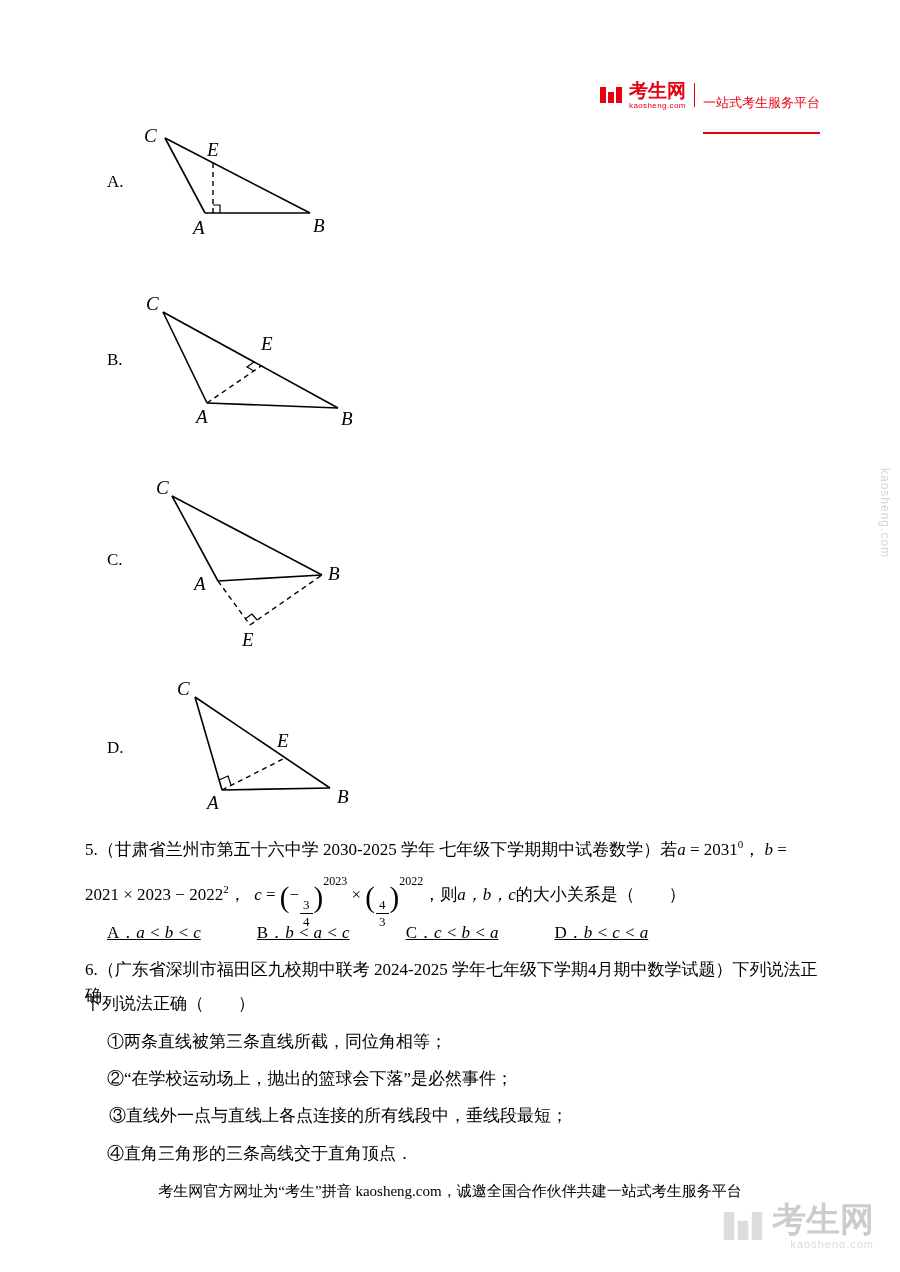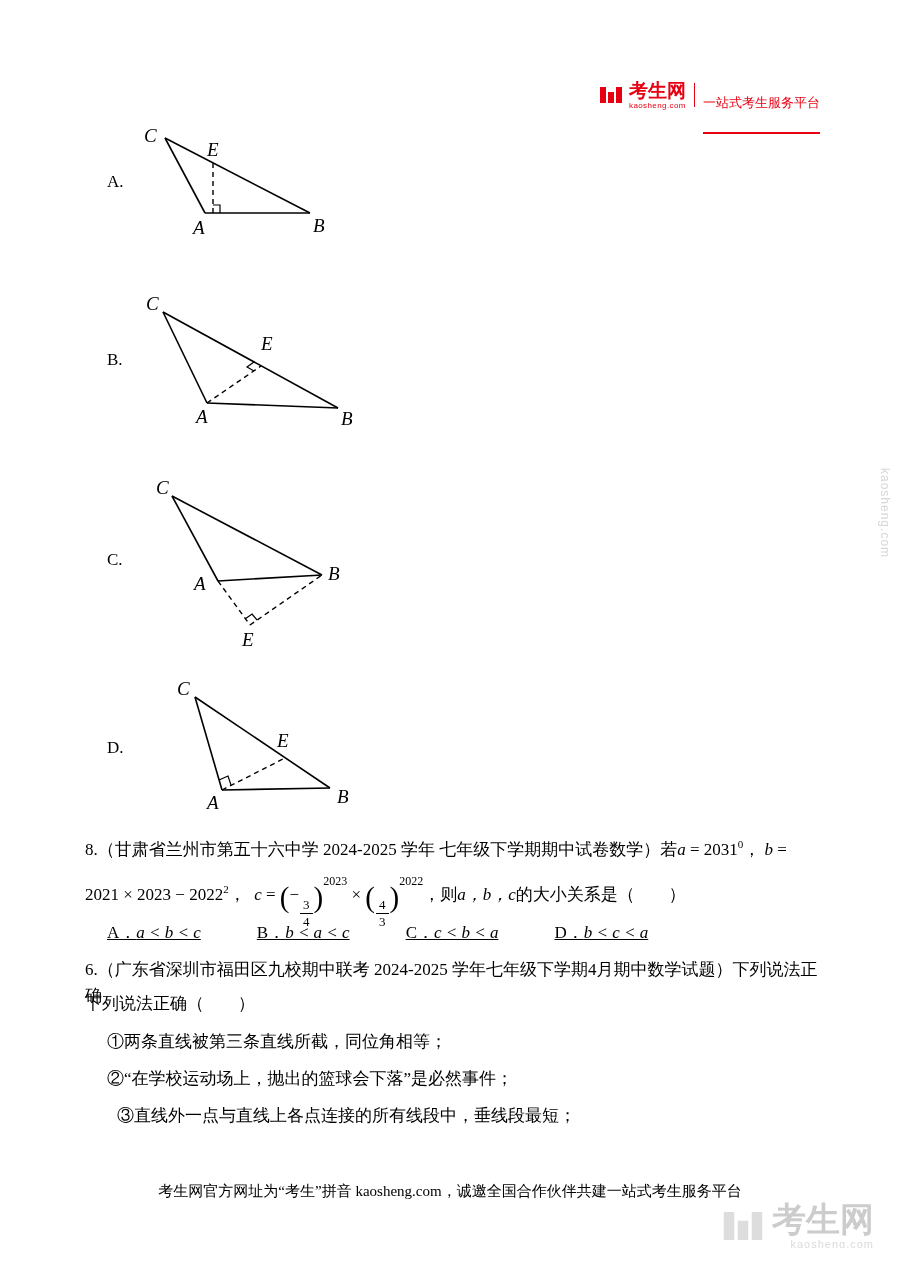--- a/index.html
+++ b/index.html
@@ -110,36 +110,37 @@
     <line x1="50" y1="22" x2="185" y2="113"></line>
     <line x1="77" y1="115" x2="185" y2="113"></line>
     <line class="dash" x1="77" y1="115" x2="140" y2="83"></line>
     <path class="ra" d="M 74 105 L 83 101 L 86 110"></path>
     <text x="32" y="20">C</text>
     <text x="132" y="72">E</text>
     <text x="62" y="134">A</text>
     <text x="192" y="128">B</text>
   </svg>
 
-  <div class="q" style="left:85px;top:836px;width:745px;"><span>8.（甘肃省兰州市第五十六中学 2024-2025 学年 七年级下学期期中试卷数学）若</span><span class="mi">a</span><span> = 2031</span><sup class="s">0</sup><span>， </span><span class="mi">b</span><span> =</span></div>
+  <div class="q" style="left:85px;top:836px;width:745px;"><span>5.（甘肃省兰州市第五十六中学 2030-2025 学年 七年级下学期期中试卷数学）若</span><span class="mi">a</span><span> = 2031</span><sup class="s">0</sup><span>， </span><span class="mi">b</span><span> =</span></div>
 
   <div class="q" style="left:85px;top:872px;width:760px;"><span>2021 × 2023 − 2022</span><sup class="s">2</sup><span>，  </span><span class="mi">c</span><span> = </span><span class="bp">(</span><span>−</span><span class="frac"><span class="num">3</span><span class="den">4</span></span><span class="bp">)</span><span class="exp">2023</span><span> × </span><span class="bp">(</span><span class="frac"><span class="num">4</span><span class="den">3</span></span><span class="bp">)</span><span class="exp">2022</span><span>，则</span><span class="mi">a，b，c</span><span>的大小关系是（　　）</span></div>
 
   <div class="q5opts">
     <span><span>A．</span><span class="mi">a &lt; b &lt; c</span></span>
     <span><span>B．</span><span class="mi">b &lt; a &lt; c</span></span>
     <span><span>C．</span><span class="mi">c &lt; b &lt; a</span></span>
     <span><span>D．</span><span class="mi">b &lt; c &lt; a</span></span>
   </div>
 
   <div class="q" style="left:85px;top:957px;width:745px;">6.（广东省深圳市福田区九校期中联考 2024-2025 学年七年级下学期4月期中数学试题）下列说法正确</div>
   <div class="q" style="left:85px;top:991px;width:745px;">下列说法正确（　　）</div>
   <div class="q" style="left:107px;top:1066px;width:720px;">②“在学校运动场上，抛出的篮球会下落”是必然事件；</div>
   <div class="q" style="left:107px;top:1029px;width:720px;">①两条直线被第三条直线所截，同位角相等；</div>
-  <div class="q" style="left:117px;top:1103px;width:720px;">③直线外一点与直线上各点连接的所有线段中，垂线段最短；</div>
+  <div class="q" style="left:109px;top:1103px;width:720px;">③直线外一点与直线上各点连接的所有线段中，垂线段最短；</div>
+  <div class="q" style="left:107px;top:1141px;width:720px;">④直角三角形的三条高线交于直角顶点．</div>
 
   <div class="footer">考生网官方网址为“考生”拼音 kaosheng.com，诚邀全国合作伙伴共建一站式考生服务平台</div>
 
   <div class="swm">kaosheng.com</div>
 
   <div class="bwm">
     <svg class="bwm-icon" viewBox="0 0 24 24">
       <rect x="1" y="4" width="6" height="16" fill="#bdbdbd"></rect>
       <rect x="17" y="4" width="6" height="16" fill="#bdbdbd"></rect>
       <rect x="9" y="9" width="6" height="11" fill="#bdbdbd"></rect>

